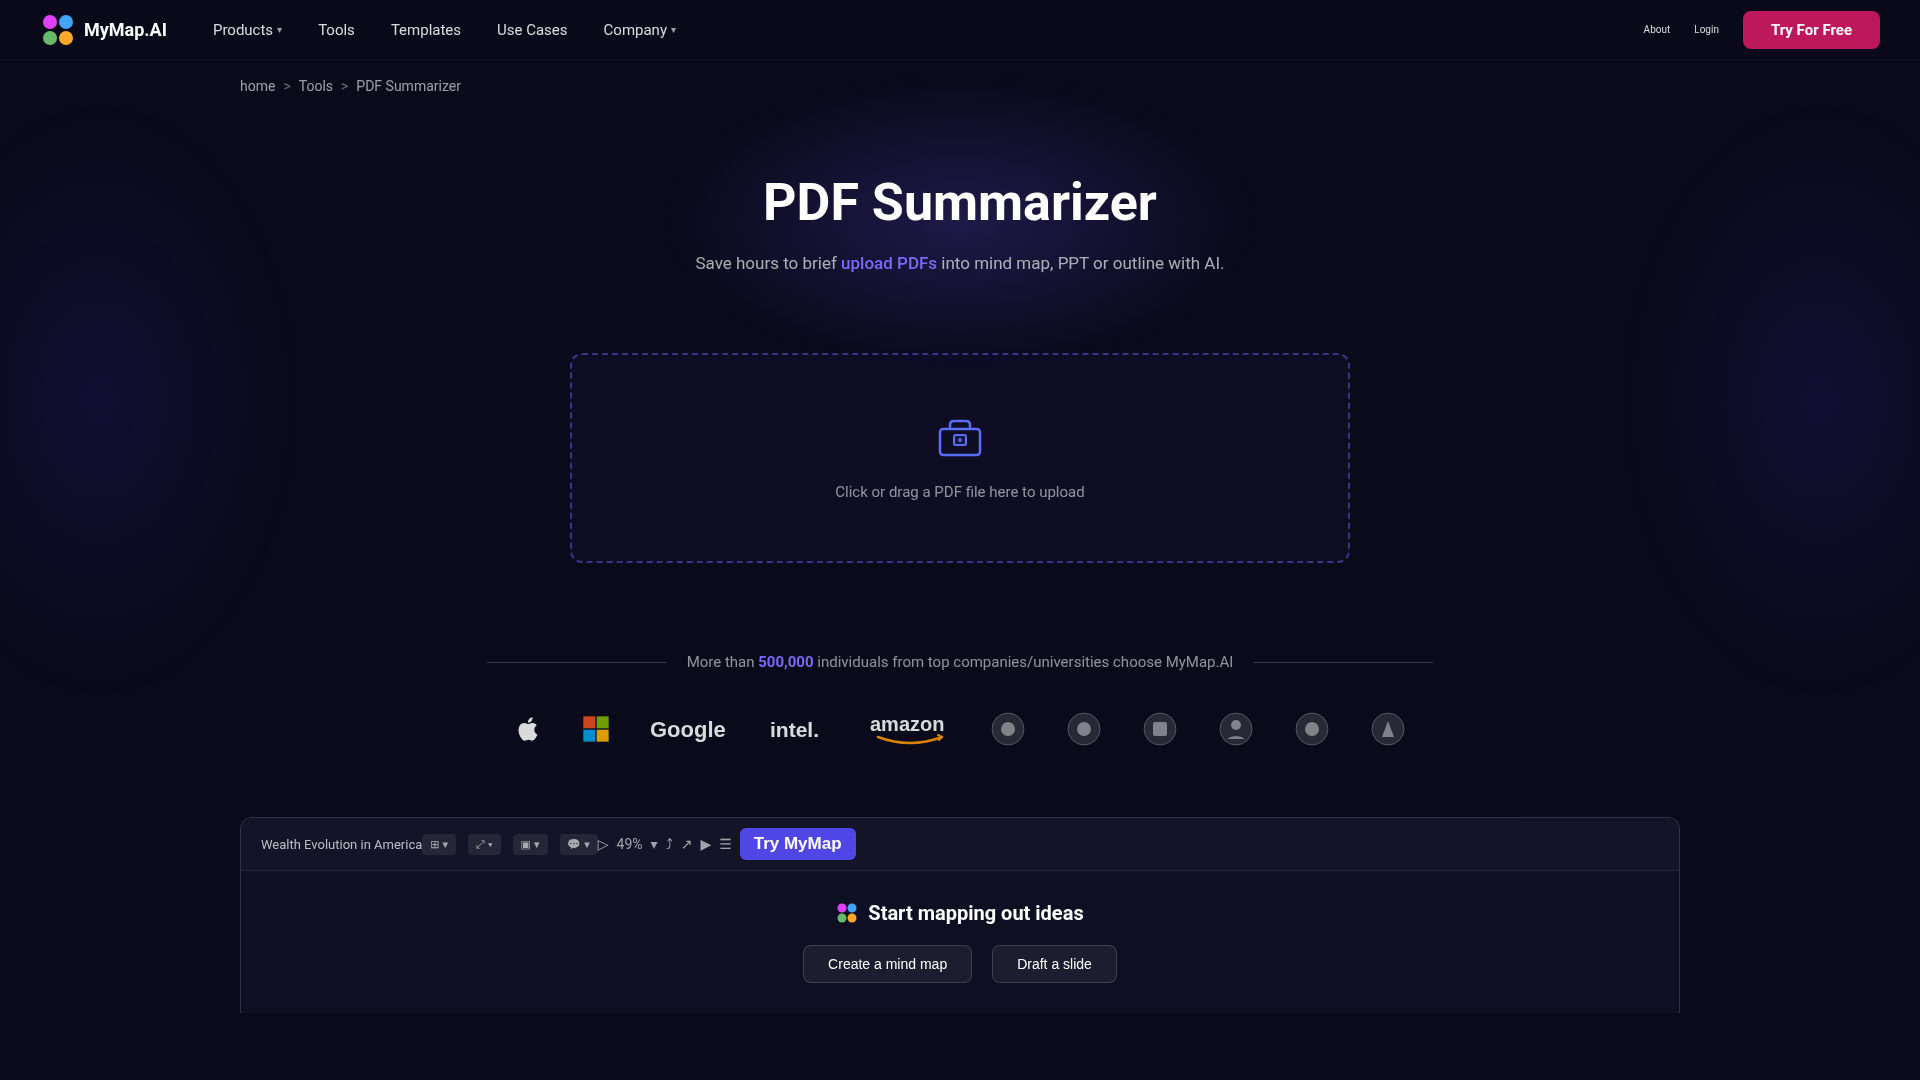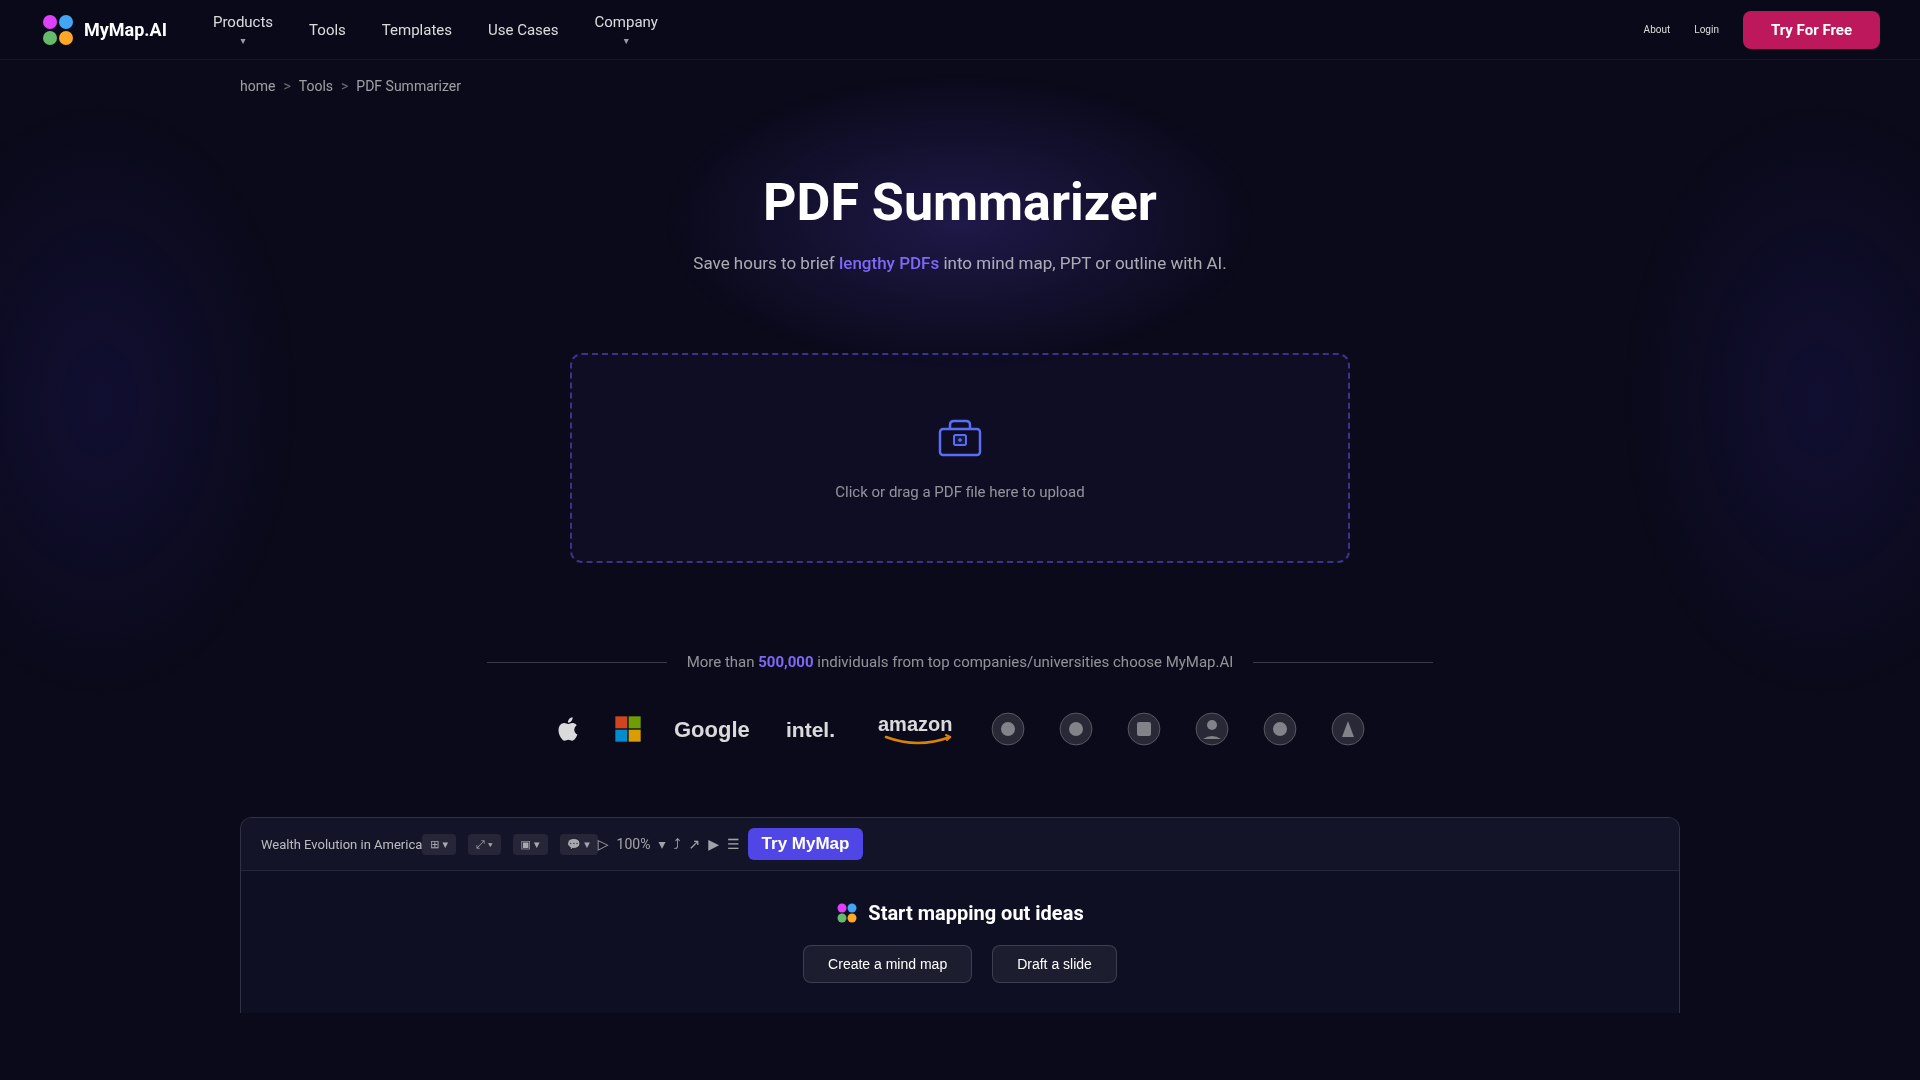--- a/index.html
+++ b/index.html
@@ -51,21 +51,20 @@
       display: flex;
       align-items: center;
       gap: 4px;
       padding: 8px 14px;
       color: rgba(255,255,255,0.85);
       font-size: 15px;
       cursor: pointer;
       border-radius: 6px;
       transition: background 0.2s;
       text-decoration: none;
-      flex-direction: column;
     }
     .nav-item .chevron {
       font-size: 10px;
       opacity: 0.7;
     }
     .nav-right {
       display: flex;
       align-items: center;
       gap: 24px;
     }
@@ -188,21 +187,21 @@
     .social-proof-text .count {
       color: #7c6af7;
       font-weight: 700;
     }
 
     
     .logos-row {
       display: flex;
       align-items: center;
       justify-content: center;
-      gap: 32px;
+      gap: 40px;
       flex-wrap: wrap;
     }
     .logo-item {
       display: flex;
       align-items: center;
       justify-content: center;
       opacity: 0.85;
       font-size: 15px;
       color: white;
     }
@@ -388,21 +387,21 @@
     <a>home</a>
     <span class="breadcrumb-sep">&gt;</span>
     <a>Tools</a>
     <span class="breadcrumb-sep">&gt;</span>
     <span>PDF Summarizer</span>
   </div>
 
   <div class="hero">
     <h1 class="hero-title">PDF Summarizer</h1>
     <p class="hero-subtitle">
-      <span>Save hours to brief </span><span class="highlight">lengthy PDFs</span><span> into mind map, PPT or outline with AI.</span>
+      <span>Save hours to brief </span><span class="highlight">upload PDFs</span><span> into mind map, PPT or outline with AI.</span>
     </p>
   </div>
 
   <div class="upload-container">
     <div class="upload-area">
 
       <div class="upload-icon">
         <svg width="48" height="42" viewBox="0 0 48 42" fill="none">
           <rect x="4" y="14" width="40" height="26" rx="3" stroke="#5a6ef5" stroke-width="2.5" fill="none"></rect>
           <path d="M14 14 L14 10 Q14 6 18 6 L30 6 Q34 6 34 10 L34 14" stroke="#5a6ef5" stroke-width="2.5" fill="none"></path>
@@ -513,21 +512,21 @@
         </div>
         <div class="preview-control-group">
           <button class="ctrl-btn">▣ ▾</button>
         </div>
         <div class="preview-control-group">
           <button class="ctrl-btn">💬 ▾</button>
         </div>
       </div>
       <div class="preview-actions">
         <span class="action-icon">▷</span>
-        <span class="action-icon">100%</span>
+        <span class="action-icon">49%</span>
         <span class="action-icon">▾</span>
         <span class="action-icon">⤴</span>
         <span class="action-icon">↗</span>
         <span class="action-icon">▶</span>
         <span class="action-icon">☰</span>
         <button class="try-mymap-btn">Try MyMap</button>
       </div>
     </div>
     <div class="preview-content">
       <div class="preview-content-title">

